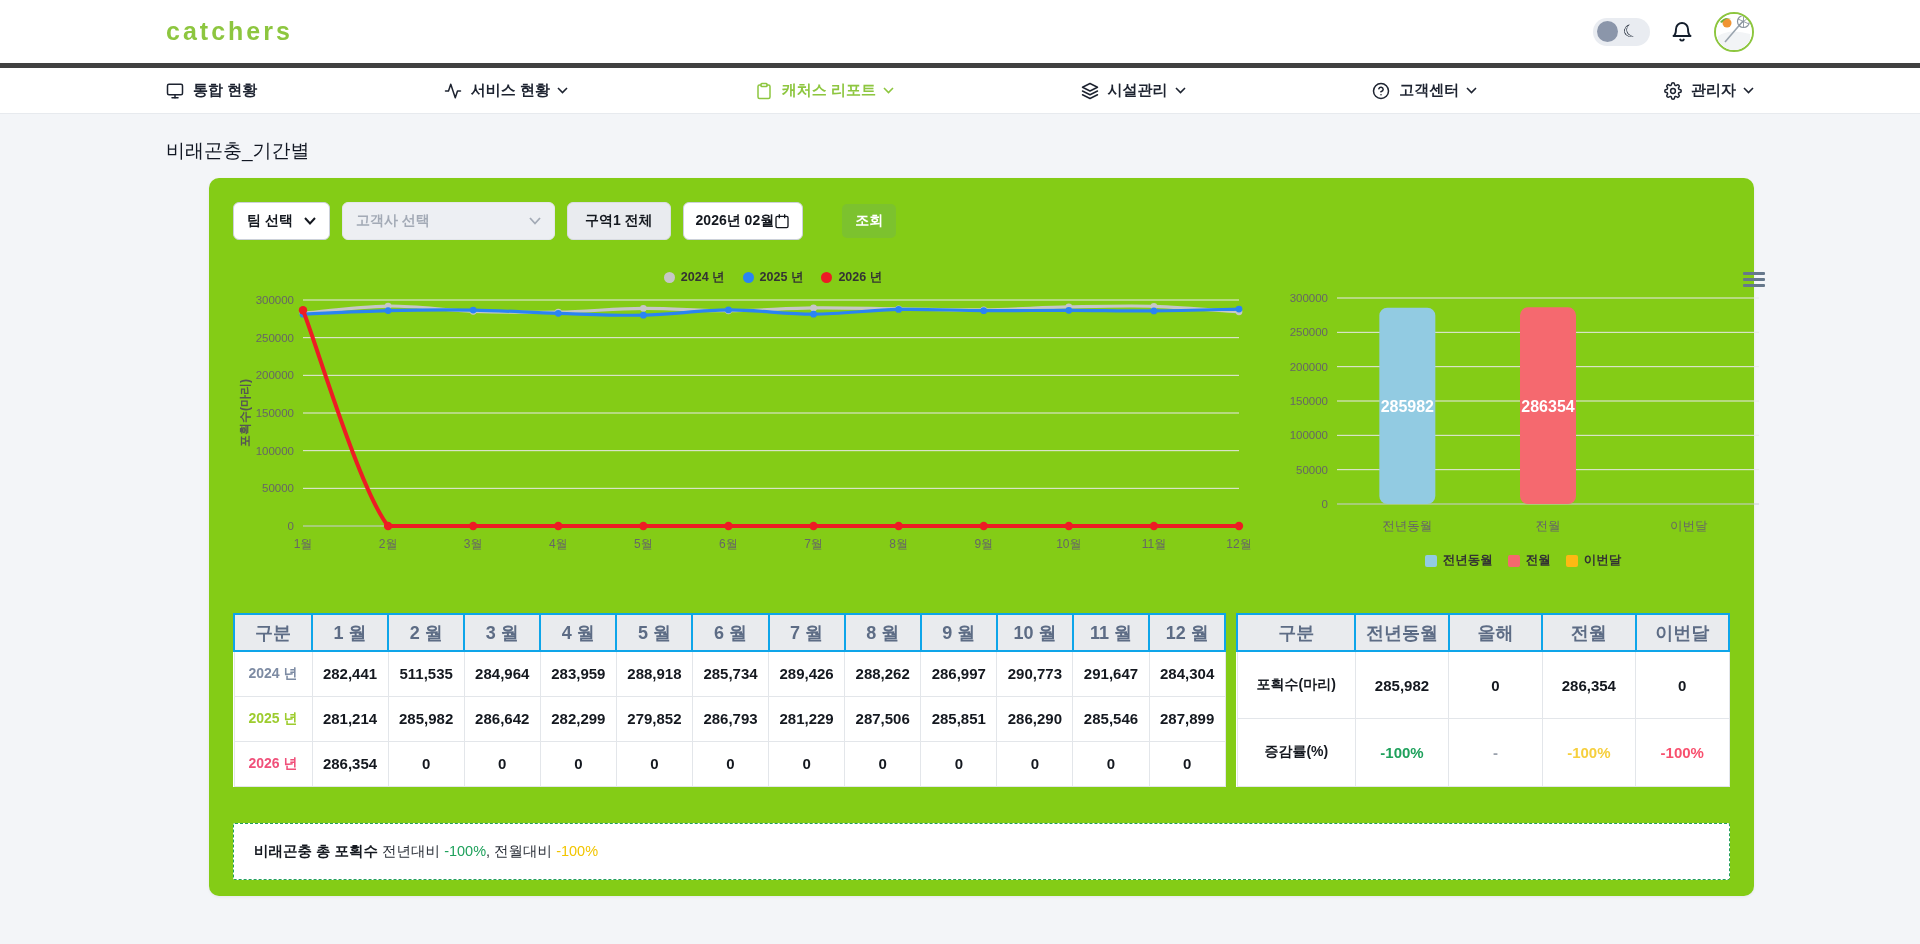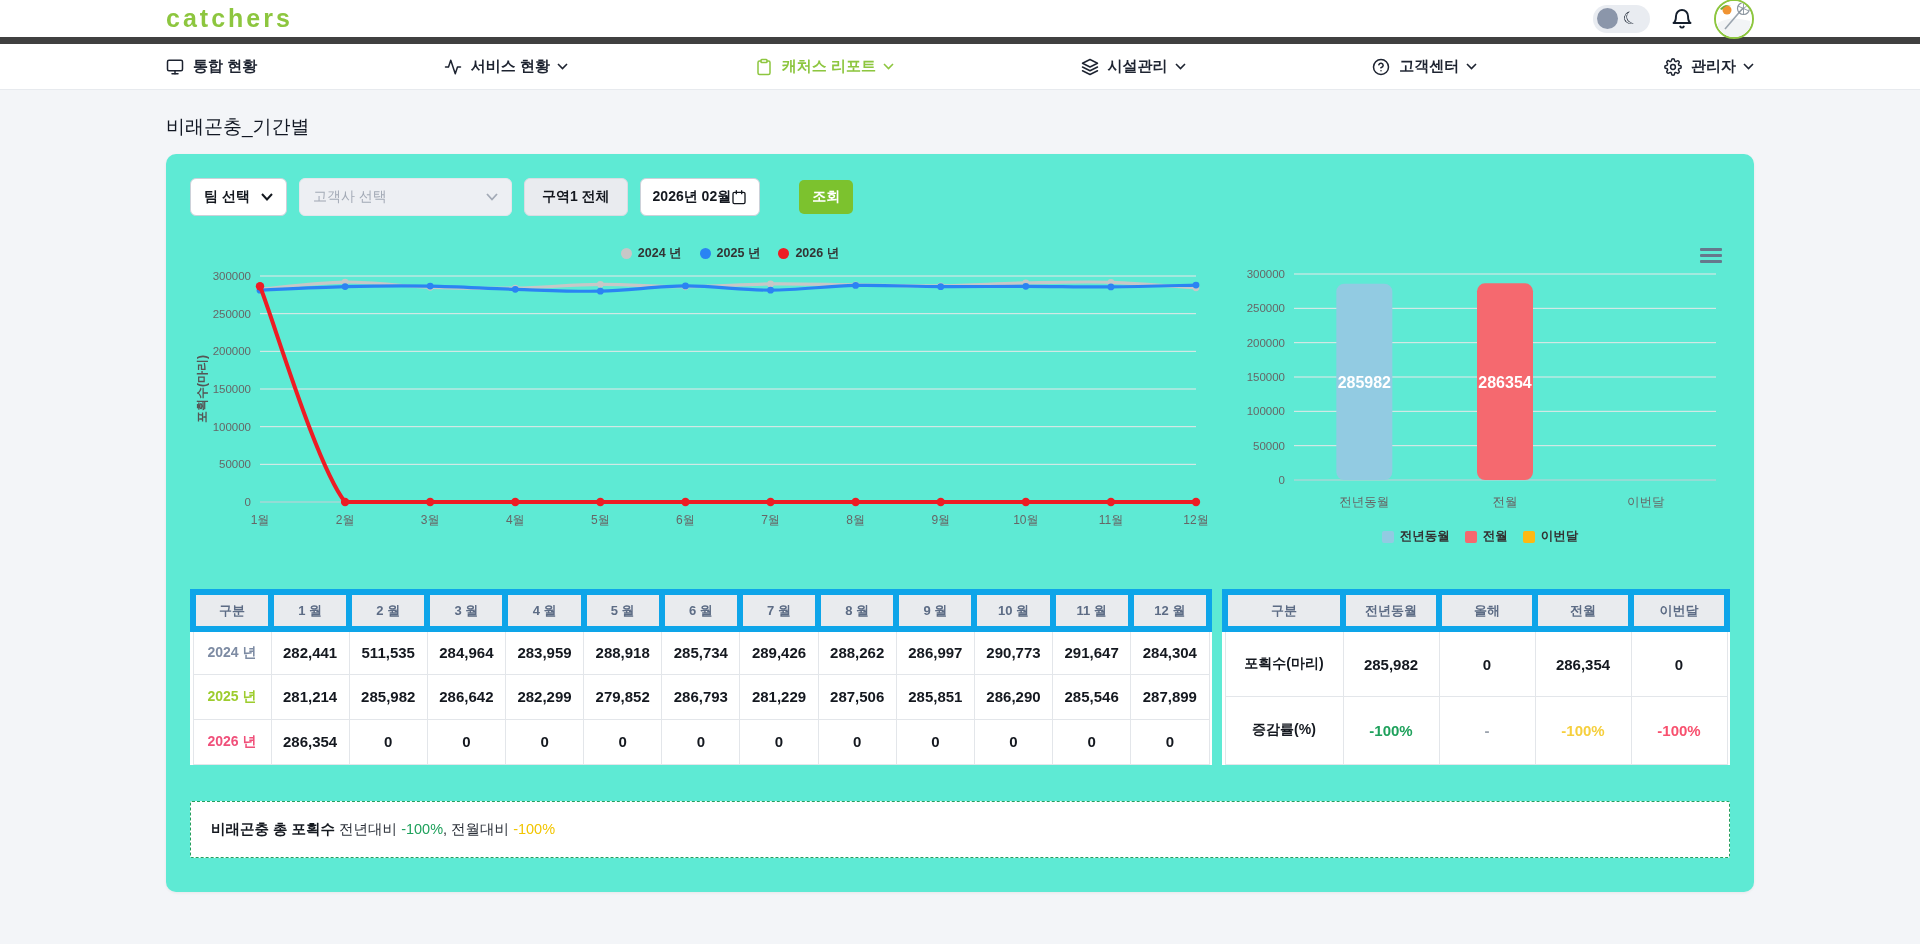--- a/index.html
+++ b/index.html
@@ -6,68 +6,68 @@
   html,body { width: 1920px; height: 944px; }
   body {
     background: #f3f5f8;
     font-family: "Liberation Sans", sans-serif;
     color: #1c2430;
     overflow: hidden;
   }
   .inner { width: 1588px; margin: 0 auto; }
 
   
-  .topbar { height: 44px; background: #fff; border-bottom: 7px solid #404040; }
+  .topbar { height: 68px; background: #fff; border-bottom: 5px solid #404040; }
   .topbar .inner { height: 100%; display: flex; align-items: center; justify-content: space-between; }
   .logo { font-size: 25px; font-weight: 800; letter-spacing: 3px; color: #8dc63f; cursor: pointer; }
   .top-right { display: flex; align-items: center; gap: 20px; }
   .toggle { width: 57px; height: 28px; border-radius: 14px; background: #e9ecf1; display: flex; align-items: center; padding: 0 4px; gap: 5px; cursor: pointer; }
   .knob { width: 21px; height: 21px; border-radius: 50%; background: #8b96aa; }
   .moon { font-size: 17px; color: #141e2c; line-height: 1; transform: rotate(-18deg); }
   .icon-btn { cursor: pointer; display: flex; align-items: center; }
   .avatar { width: 40px; height: 40px; border-radius: 50%; border: 2px solid #8dc63f; background: #fff; position: relative; overflow: hidden; cursor: pointer; }
 
   
   .nav { height: 46px; background: #fff; border-bottom: 1px solid #e7eaee; }
   .nav .inner { height: 100%; display: flex; align-items: center; justify-content: space-between; }
   .nav-item { display: flex; align-items: center; gap: 9px; font-size: 15px; font-weight: 700; color: #1d2330; cursor: pointer; }
   .nav-item svg { display: block; }
   .nav-item.active { color: #8dc63f; }
   .chev { margin-left: -2px; }
 
   
   .page-title { font-size: 19px; font-weight: 400; color: #111723; margin: 24px 0 14px; }
-  .card { background: #5eead4; border-radius: 10px; padding: 24px 24px 34px; box-shadow: 0 1px 3px rgba(16,24,40,.06); }
+  .card { background: #84cc16; border-radius: 10px; padding: 24px 24px 16px; box-shadow: 0 1px 3px rgba(16,24,40,.06); margin-left: 43px; }
 
   
   .filters { display: flex; align-items: center; gap: 12px; }
   .ctl { height: 38px; display: flex; align-items: center; border-radius: 6px; font-size: 14px; font-weight: 700; color: #14181f; cursor: pointer; }
   .select-team { background: #fff; border: 1px solid #ccd1d9; padding: 0 13px; gap: 11px; }
-  .select-customer { background: #edeff3; border: 1px solid #e3e6eb; color: #a3aab6; width: 213px; padding: 0 13px; justify-content: space-between; font-weight: 400; align-items: center; }
+  .select-customer { background: #edeff3; border: 1px solid #e3e6eb; color: #a3aab6; width: 213px; padding: 0 13px; justify-content: space-between; font-weight: 700; align-items: center; }
   .zone { background: #e9ebef; border: 1px solid #d9dce2; padding: 0 17px; }
   .date { background: #fff; border: 1px solid #ccd1d9; padding: 0 12px; gap: 0; }
   .search-btn { background: #7cc22e; color: #fff; border: none; border-radius: 5px; height: 34px; padding: 0 13px; font-size: 14px; font-weight: 700; margin-left: 27px; cursor: pointer; font-family: inherit; }
 
   
   .charts { display: flex; gap: 20px; margin-top: 26px; align-items: flex-start; }
   .line-chart-wrap { width: 1020px; }
   .legend-top { display: flex; justify-content: center; gap: 18px; height: 22px; align-items: center; margin-left: 60px; }
   .legend-item { display: flex; align-items: center; gap: 6px; font-size: 12.5px; color: #333; font-weight: 600; }
   .legend-dot { width: 11px; height: 11px; border-radius: 50%; }
   .bar-chart-wrap { width: 500px; position: relative; padding-top: 6px; }
   .menu-icon { position: absolute; top: 6px; right: 8px; width: 22px; cursor: pointer; display: flex; flex-direction: column; gap: 3px; }
   .menu-icon span { height: 3px; background: #66788c; border-radius: 1px; }
   .legend-bottom { display: flex; justify-content: center; gap: 15px; margin-top: 4px; }
   .legend-sq { width: 12px; height: 12px; border-radius: 2px; }
   svg text { font-family: "Liberation Sans", sans-serif; }
 
   
   .tables { display: flex; gap: 10px; margin-top: 44px; }
   table { border-collapse: collapse; background: #fff; }
-  th { background: #e9ebee; color: #5d6c85; font-weight: 700; font-size: 13px; border: 6px solid #0ea5e9; height: 37px; }
+  th { background: #e9ebee; color: #5d6c85; font-weight: 700; font-size: 18px; border: 2px solid #0ea5e9; height: 37px; }
   td { border: 1px solid #e3e6ea; height: 45px; text-align: center; font-weight: 700; font-size: 15px; color: #14181f; }
   .monthly-table { width: 1022px; table-layout: fixed; }
   .summary-table { width: 508px; table-layout: fixed; }
   td.row-label { font-size: 14px; }
 
   
   .note { margin-top: 36px; border: 1px dashed #23a05d; border-radius: 2px; padding: 18px 20px; font-size: 14.5px; color: #2a2f38; font-weight: 500; background: #fff; }
   .note b { font-weight: 800; color: #14181f; }
 </style>
 </head>

